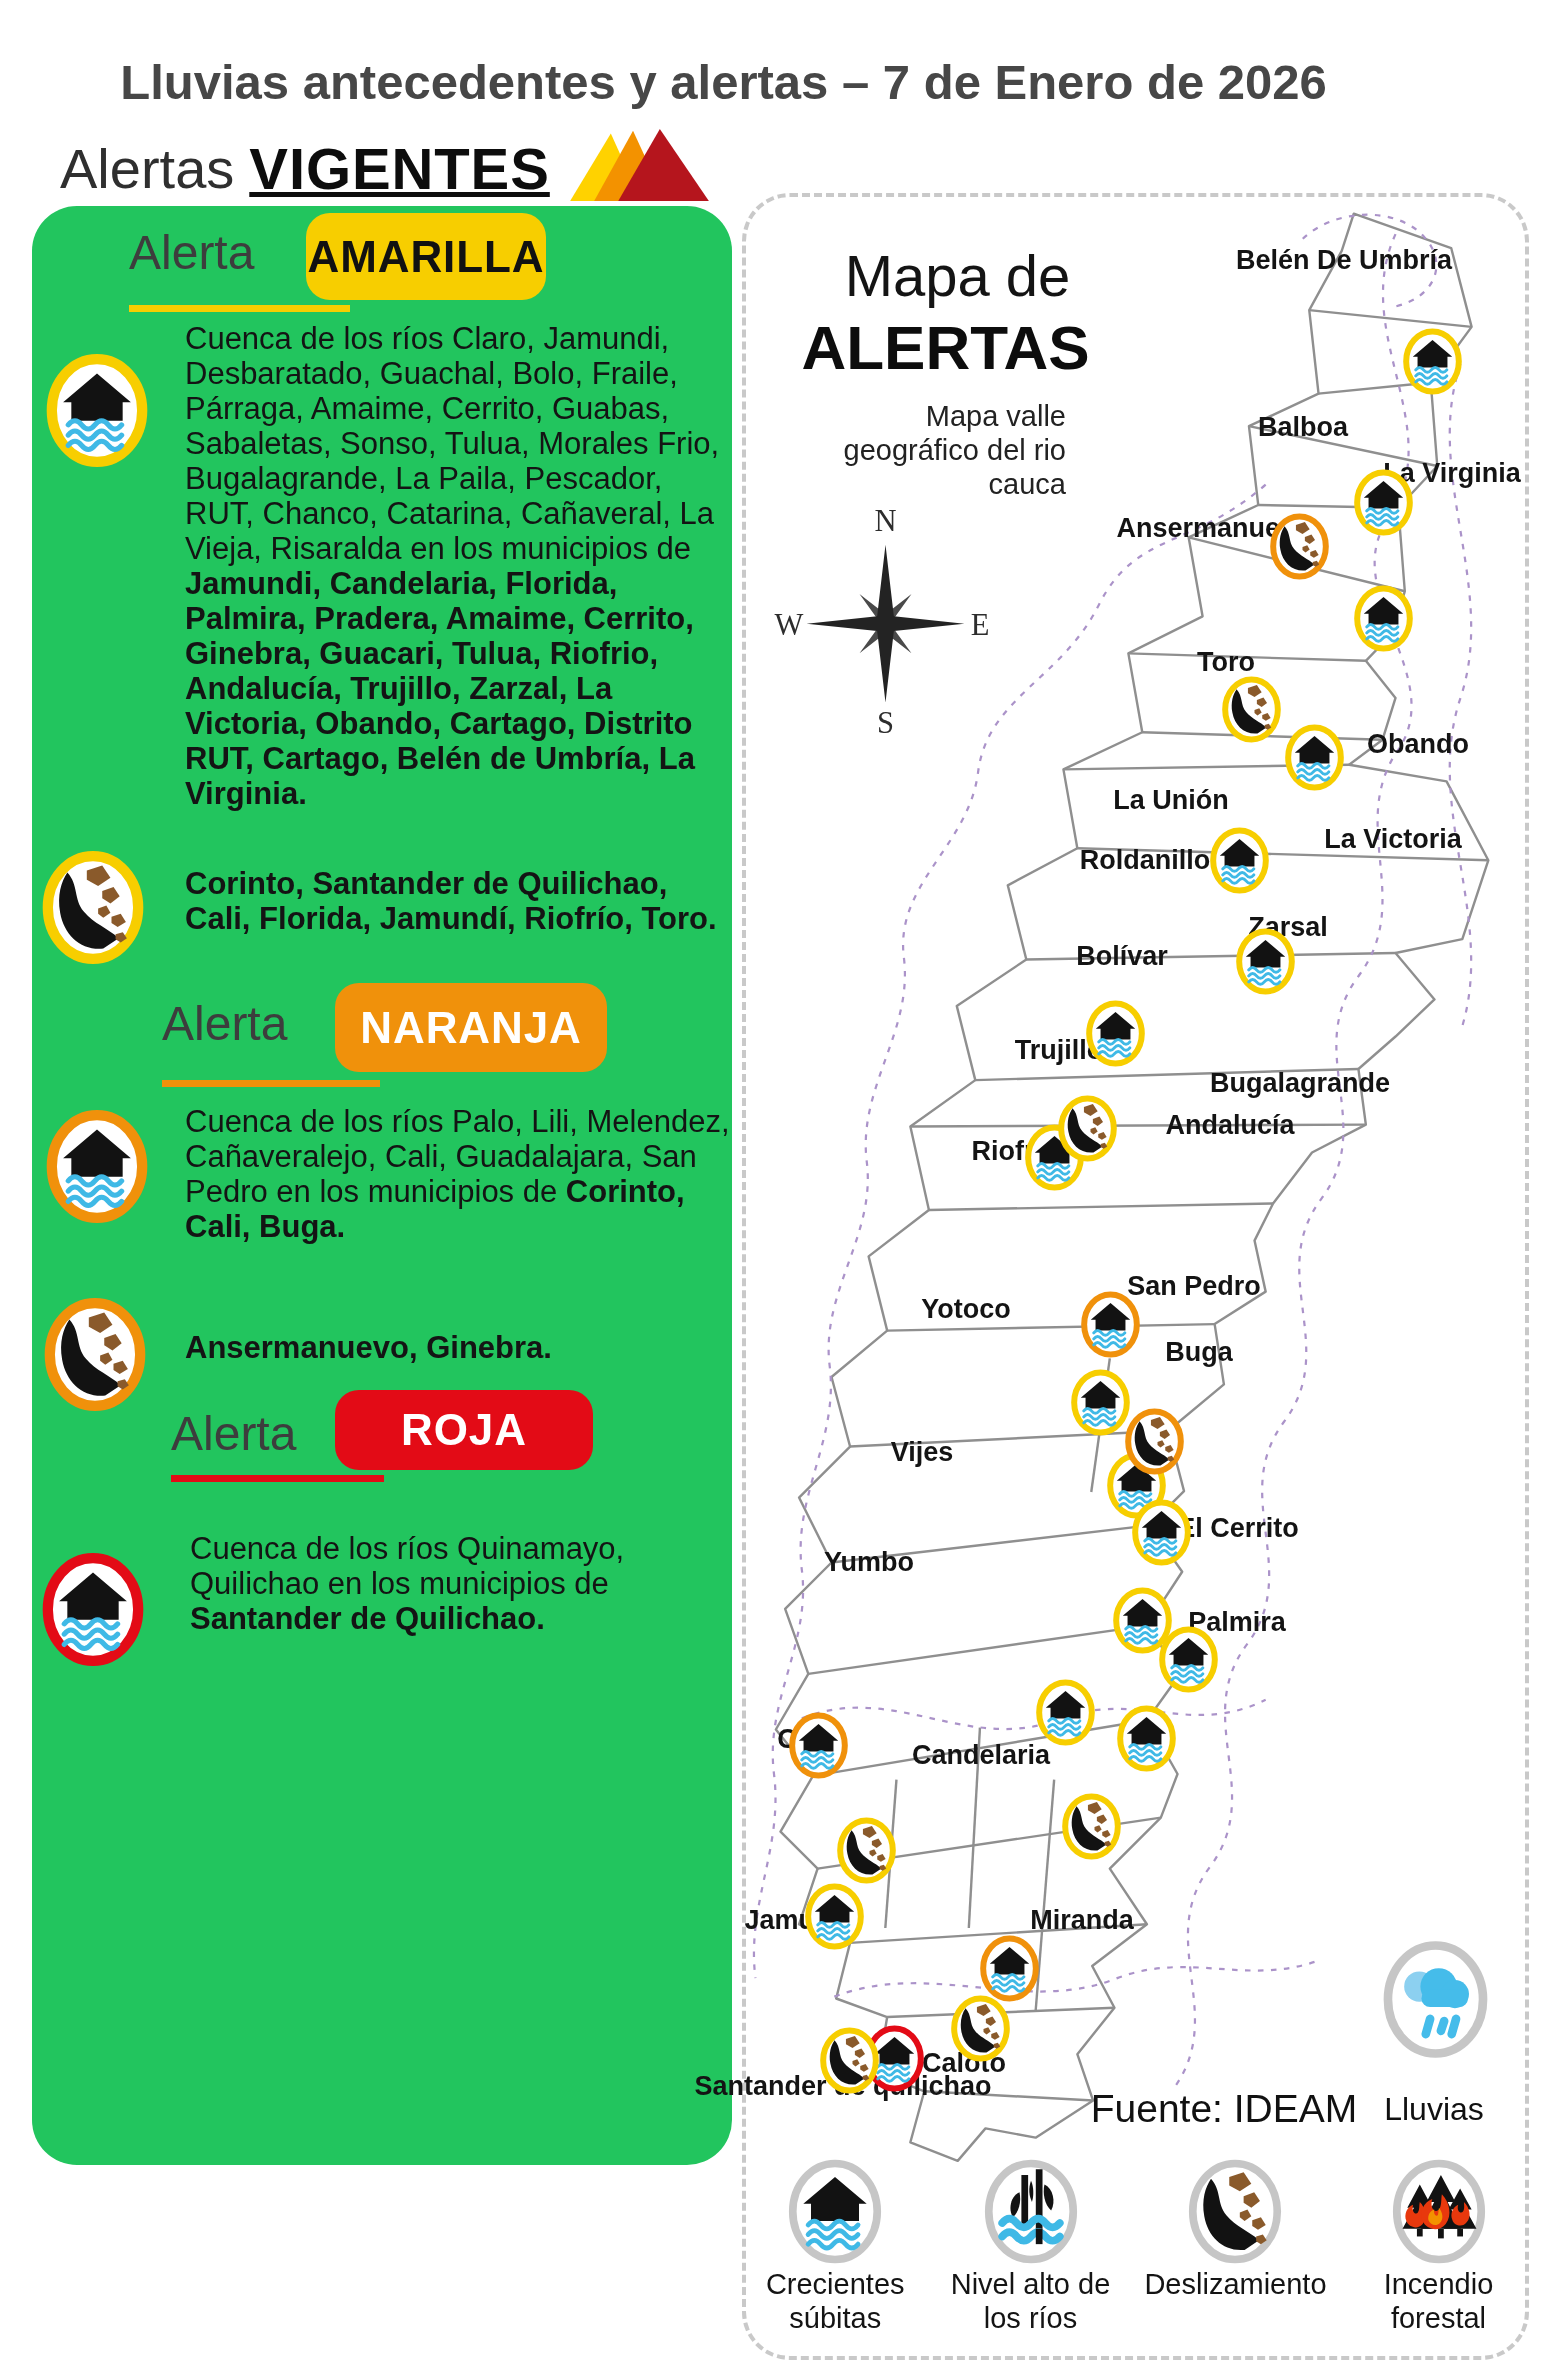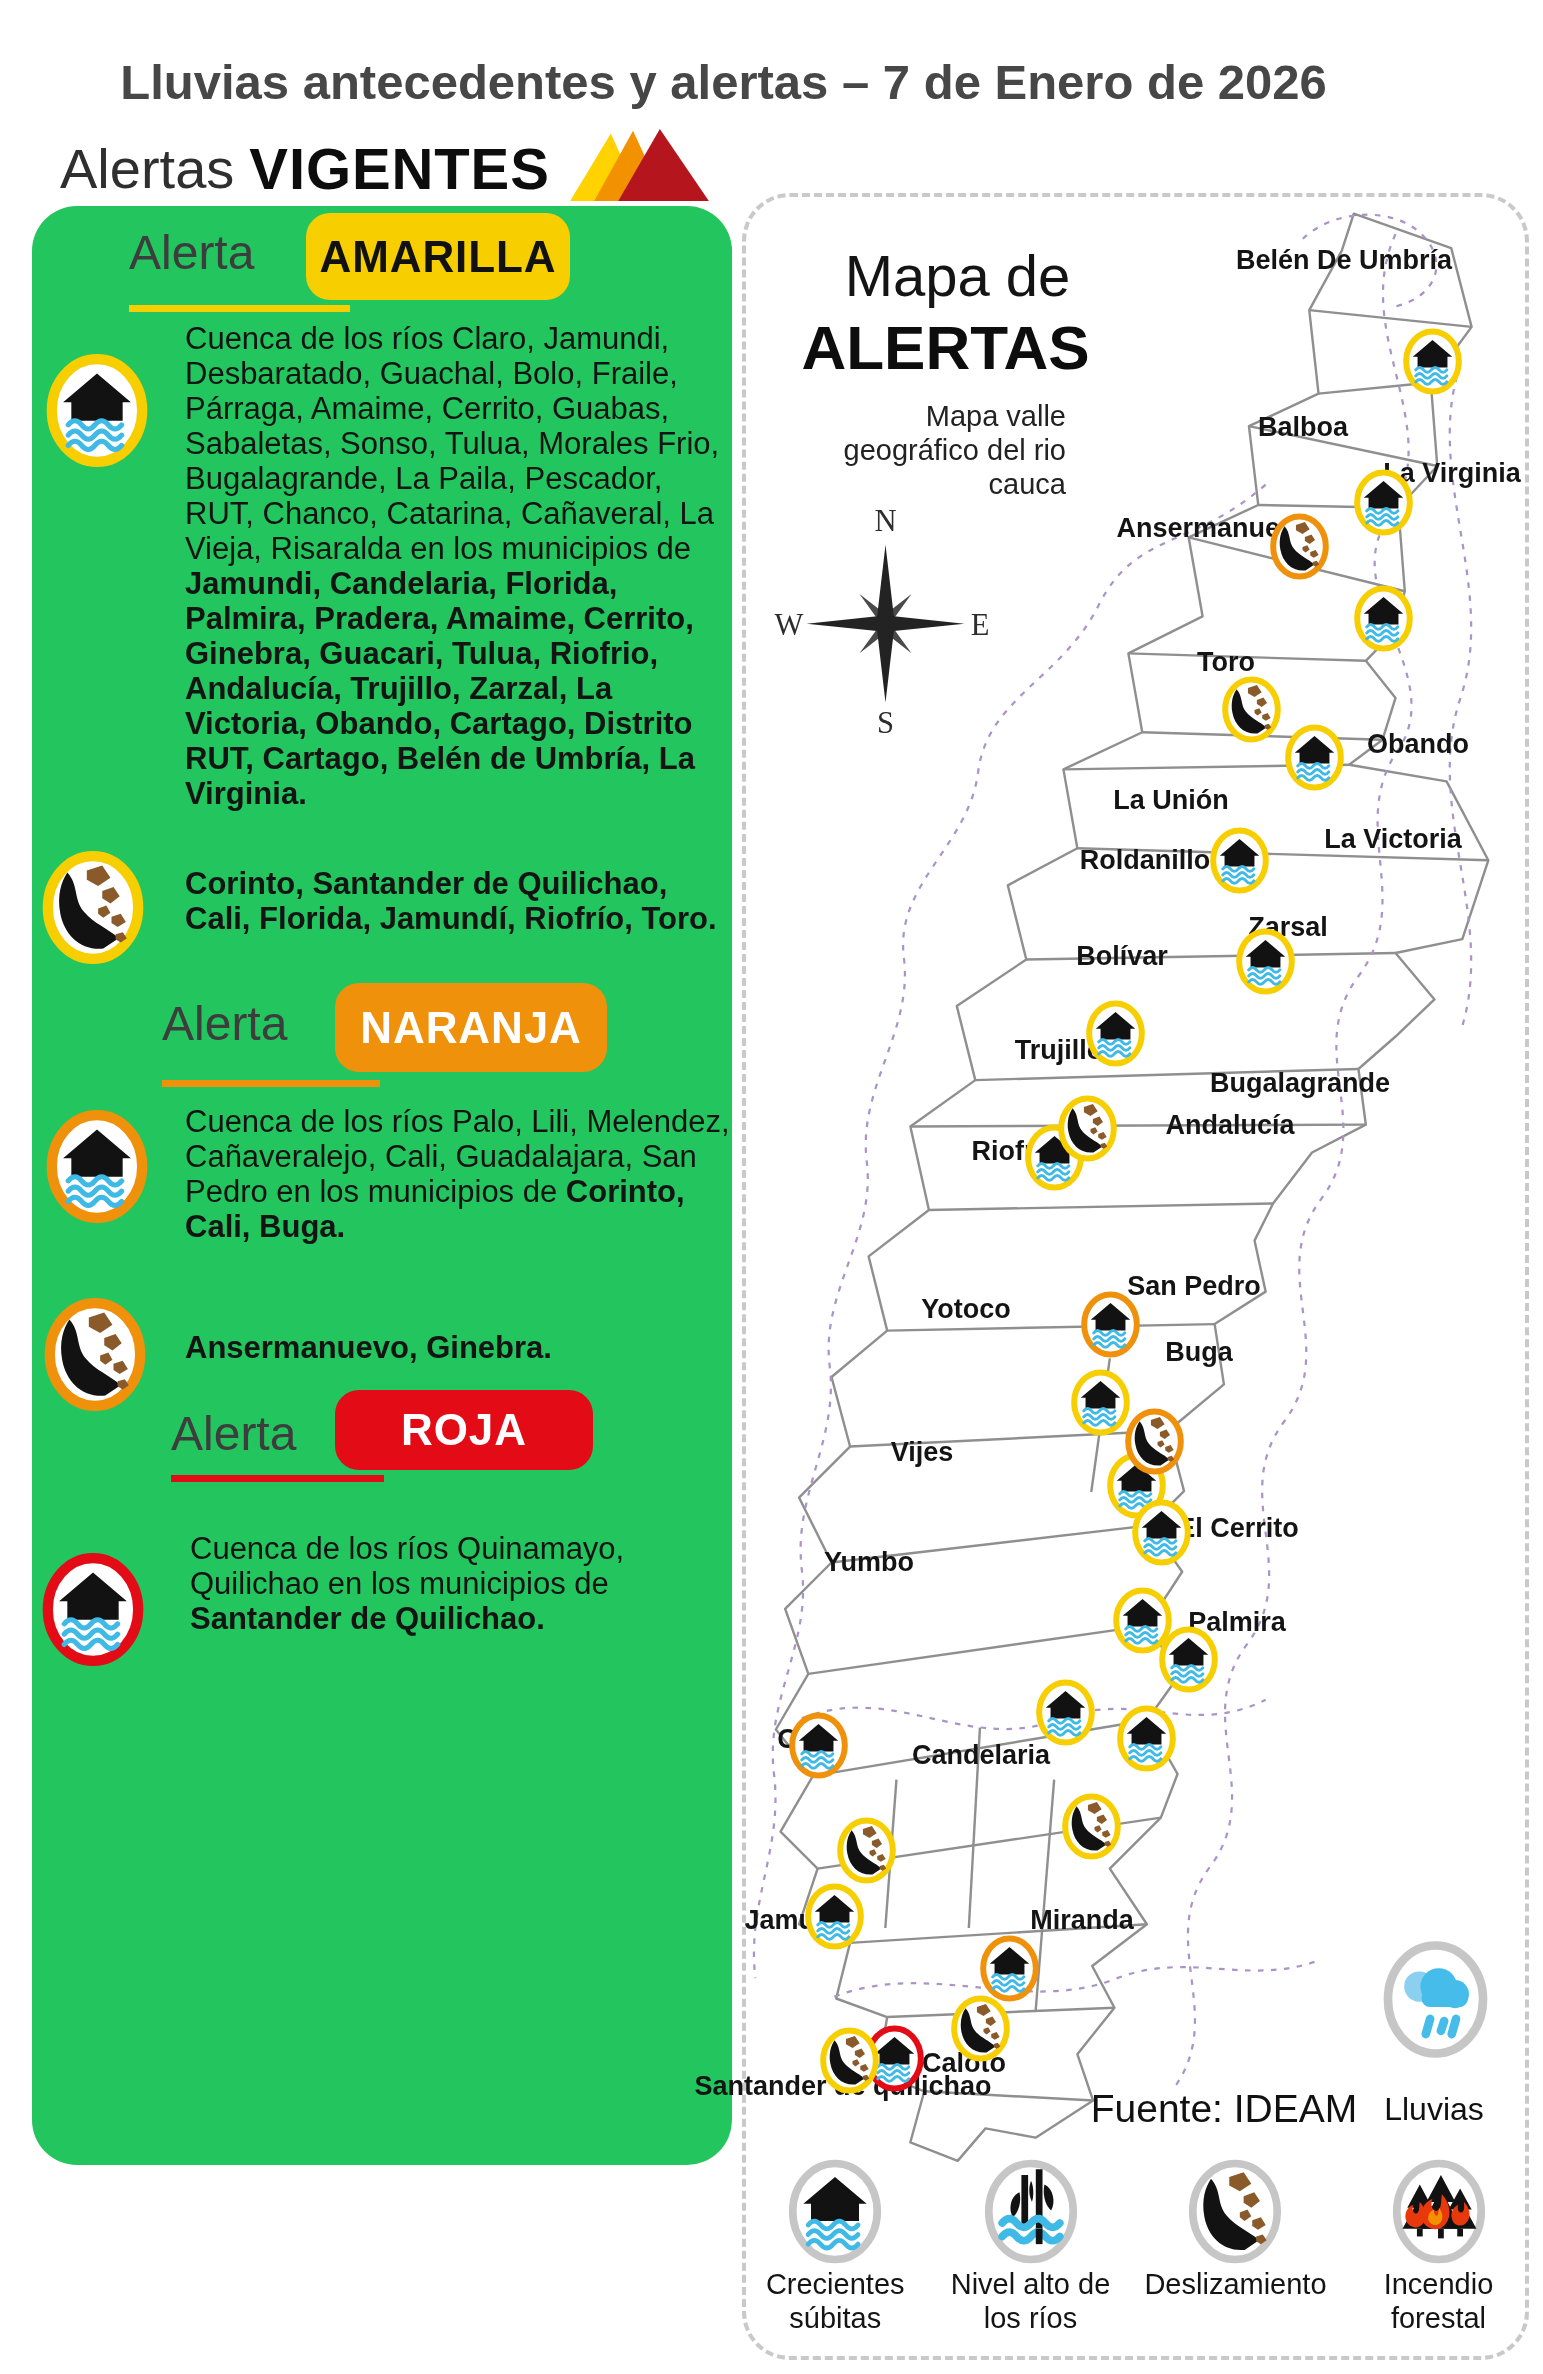--- a/index.html
+++ b/index.html
@@ -3,21 +3,21 @@
 <meta charset="utf-8">
 <style>
   html,body{margin:0;padding:0;background:#fff;}
   .canvas{position:relative;width:1543px;height:2375px;background:#ffffff;
     font-family:"Liberation Sans", sans-serif;overflow:hidden;color:#1a1a1a;}
   
   .page-title{position:absolute;top:54px;left:0;width:1447px;text-align:center;
     font-size:49px;font-weight:700;color:#474747;letter-spacing:0px;}
   .logo-row{position:absolute;top:128px;left:60px;display:flex;align-items:flex-end;}
   .logo-w1{font-size:56px;font-weight:400;color:#2f2f2f;line-height:72px;}
-  .logo-w2{font-size:58px;font-weight:800;color:#0d0d0d;margin-left:15px;line-height:72px;letter-spacing:0.9px;}
+  .logo-w2{font-size:58px;font-weight:800;color:#0d0d0d;margin-left:15px;line-height:72px;letter-spacing:0.9px;text-decoration:underline;}
   .logo-tris{margin-left:20.4px;}
   
   .alerts-panel{position:absolute;left:32px;top:206px;width:700px;height:1959px;
     background:#22c55e;border-radius:45px;}
   .alerta-word{position:absolute;font-size:48px;color:#3d3d3d;font-weight:400;}
   .pill{position:absolute;border-radius:24px;display:flex;align-items:center;justify-content:center;
     font-weight:800;font-size:44px;letter-spacing:0.9px;}
   .rule{position:absolute;height:6.5px;}
   .ptext{position:absolute;font-size:31px;line-height:35px;color:#141414;}
   .ptext b{font-weight:700;}
@@ -62,21 +62,21 @@
         <polygon points="0,79 44,6 77,79" fill="#FFD200"></polygon>
         <polygon points="26,79 68,3 103,79" fill="#F39200"></polygon>
         <polygon points="52,79 97,1 150,79" fill="#B5151D"></polygon>
       </svg>
     </span>
   </div>
 
   <div class="alerts-panel">
 
     <div class="alerta-word" style="left:97px;top:18.6px;">Alerta</div>
-    <div class="pill" style="left:274px;top:7.4px;width:264px;height:87px;background:#F7CE00;color:#111;">AMARILLA</div>
+    <div class="pill" style="left:274px;top:7.4px;width:240px;height:87px;background:#F7CE00;color:#111;">AMARILLA</div>
     <div class="rule" style="left:97px;top:99px;width:221px;background:#F7CE00;"></div>
     <span class="picon" style="left:11px;top:147px;width:108px;height:115px;">
         <svg viewBox="0 0 100 112" xmlns="http://www.w3.org/2000/svg">
     <ellipse cx="50" cy="56" rx="44" ry="50" fill="#ffffff" stroke="#F7CE00" stroke-width="10"></ellipse>
     <g>
             <path d="M50 20 L83 48 L75 48 L75 66 L25 66 L25 48 L17 48 Z" fill="#121212"></path>
     <g fill="none" stroke="#3FB9E6" stroke-width="5" stroke-linecap="round">
       <path d="M22 70 q6.5 -8 13 0 t13 0 t13 0 t13 0"></path>
       <path d="M22 80 q6.5 -8 13 0 t13 0 t13 0 t13 0"></path>
       <path d="M22 90 q6.5 -8 13 0 t13 0 t13 0 t13 0"></path>

